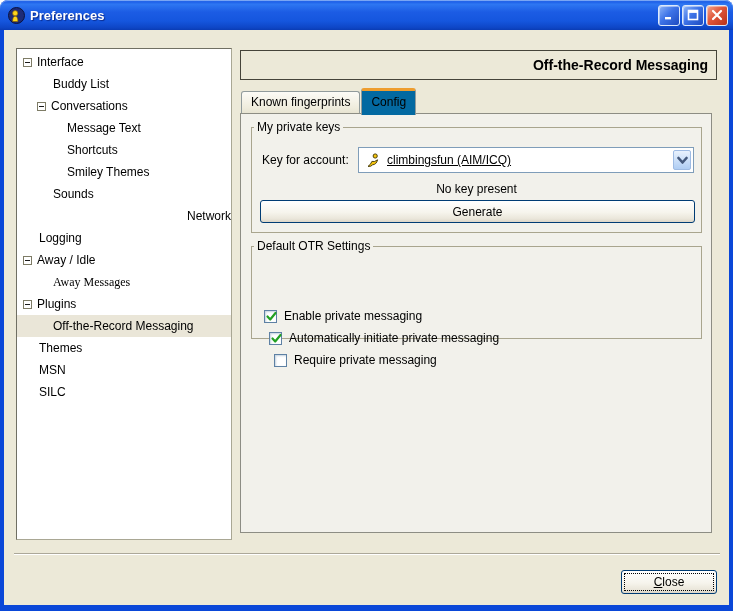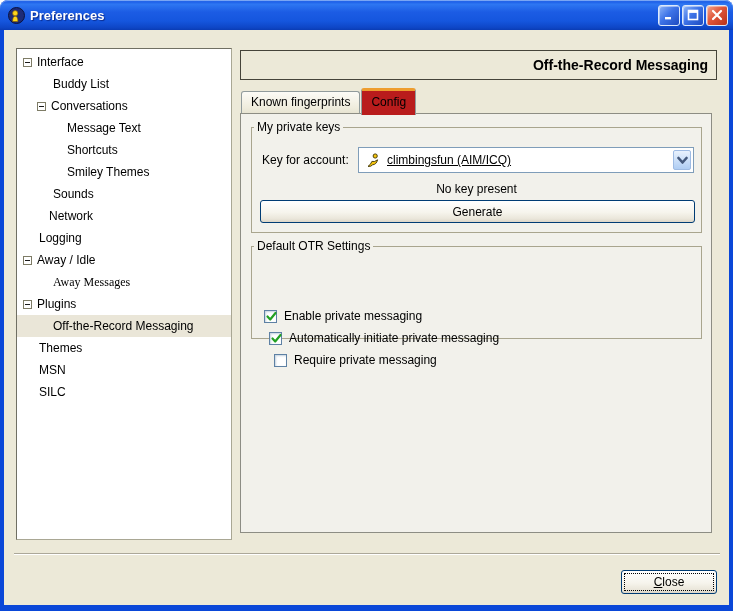--- a/index.html
+++ b/index.html
@@ -89,21 +89,21 @@
   }
   .tab {
     height: 23px; padding: 0 9px; line-height: 21px;
     background: linear-gradient(180deg, #FCFBF6 0%, #EFECDD 70%, #E6E2D0 100%);
     border: 1px solid #919B9C; border-bottom: none;
     border-radius: 3px 3px 0 0;
     margin-right: 1px; position: relative; z-index: 1; cursor: default;
   }
   .tab.active {
     height: 27px; line-height: 22px;
-    background: #b91c1c;
+    background: #0369a1;
     border-top: 3px solid #EE9D2F;
     margin-bottom: -1px; z-index: 3;
   }
   
   .tab-panel {
     position: absolute; left: 236px; top: 83px; width: 472px; height: 420px;
     background: #F2F1EB; border: 1px solid #8D8D84; z-index: 2;
   }
   .fieldset {
     position: absolute; border: 1px solid #A9A58E;
@@ -223,21 +223,21 @@
           <span class="tree-label">Shortcuts</span>
         </div>
         <div class="tree-row" style="padding-left: 34px;">
           <span class="expander-spacer"></span>
           <span class="tree-label">Smiley Themes</span>
         </div>
         <div class="tree-row" style="padding-left: 20px;">
           <span class="expander-spacer"></span>
           <span class="tree-label">Sounds</span>
         </div>
-        <div class="tree-row" style="padding-left: 16px;">
+        <div class="tree-row" style="padding-left: 16px; justify-content: flex-end;">
           <span class="expander-spacer"></span>
           <span class="tree-label">Network</span>
         </div>
         <div class="tree-row" style="padding-left: 6px;">
           <span class="expander-spacer"></span>
           <span class="tree-label">Logging</span>
         </div>
         <div class="tree-row" style="padding-left: 6px;">
           <span class="expander"></span>
           <span class="tree-label">Away / Idle</span>

